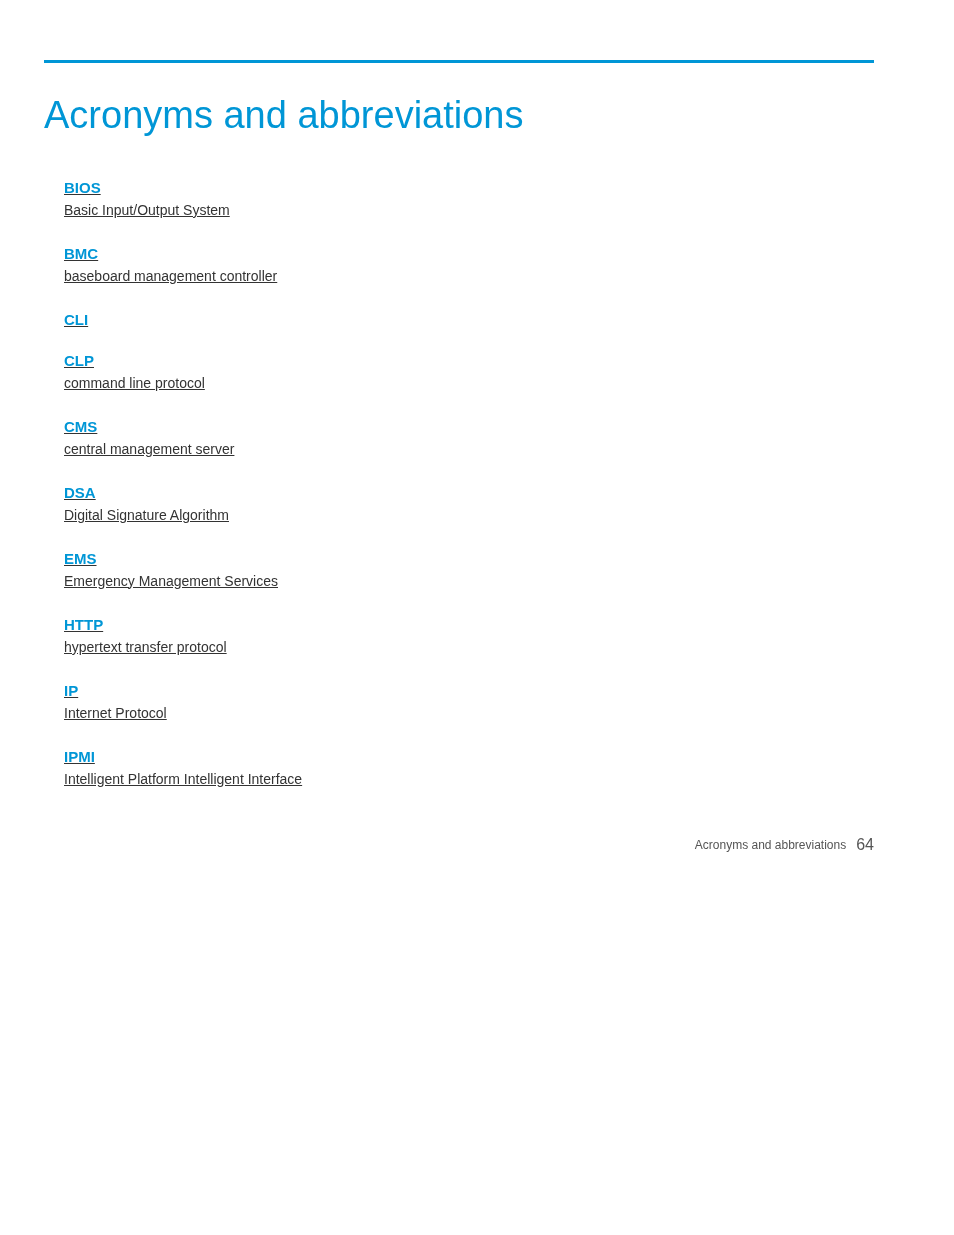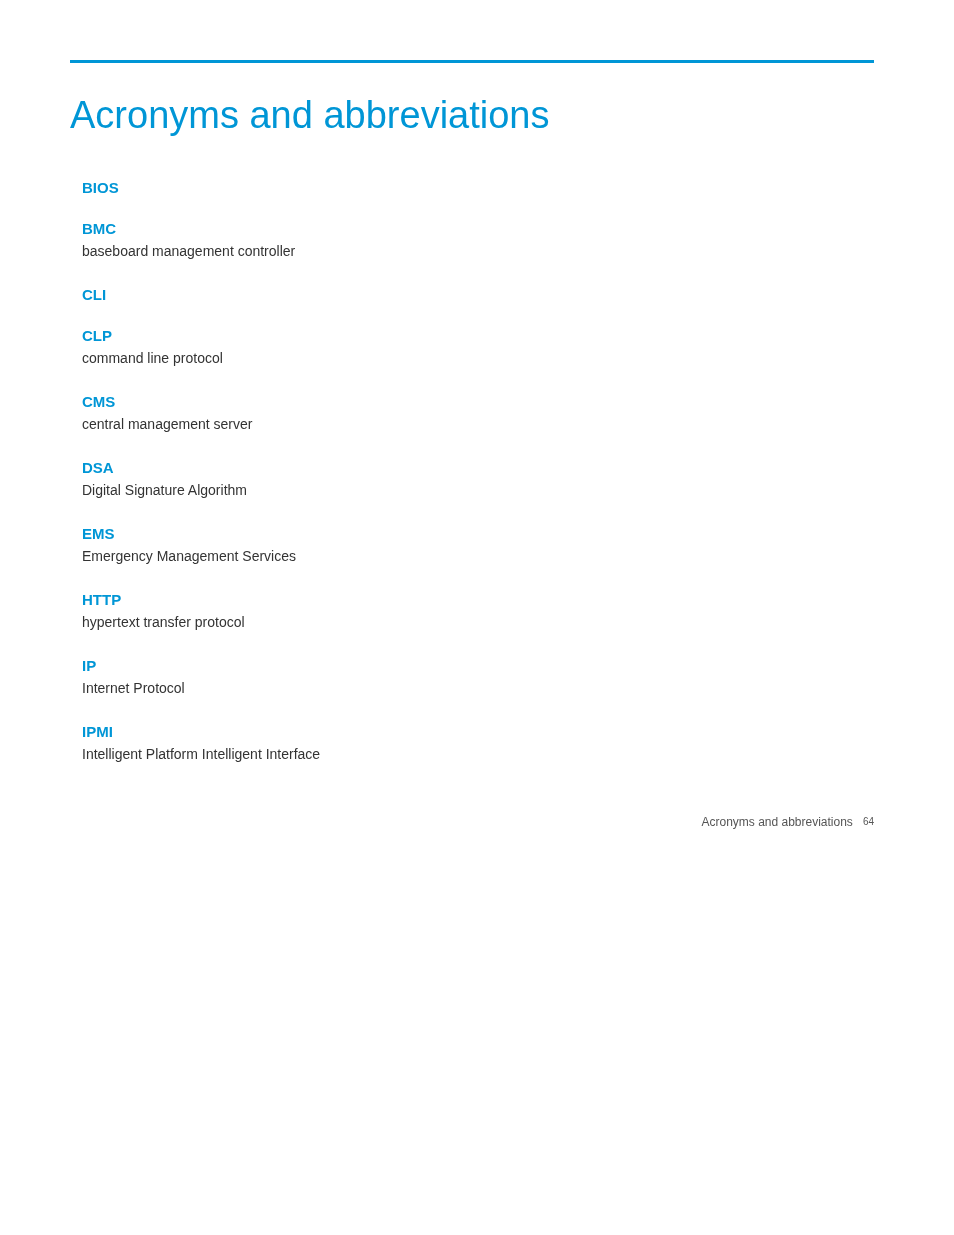--- a/index.html
+++ b/index.html
@@ -11,39 +11,40 @@
     body {
       background: #ffffff;
       font-family: Arial, Helvetica, sans-serif;
       color: #333333;
       width: 954px;
       min-height: 1235px;
       position: relative;
     }
 
     .page-container {
-      padding: 60px 80px 80px 70px;
+      padding: 60px 80px 80px 44px;
       position: relative;
     }
 
     .top-border {
       border-top: 3px solid #0096d6;
       margin-bottom: 30px;
     }
 
     .page-title {
       font-size: 38px;
       font-weight: 300;
       color: #0096d6;
       margin-bottom: 40px;
       line-height: 1.2;
     }
 
     .acronym-list {
-      margin-left: 12px;
+      margin-left: 20px;
+      text-decoration: underline;
     }
 
     .acronym-item {
       margin-bottom: 24px;
     }
 
     .acronym-term {
       font-size: 15px;
       font-weight: 600;
       color: #0096d6;
@@ -66,35 +67,36 @@
       align-items: center;
       gap: 10px;
     }
 
     .footer-text {
       font-size: 12px;
       color: #555555;
     }
 
     .footer-page-num {
-      font-size: 10px;
+      font-size: 16px;
       color: #555555;
     }
   </style>
 </head>
 <body>
 
 <div class="page-container">
   <div class="top-border"></div>
 
   <h1 class="page-title">Acronyms and abbreviations</h1>
 
   <div class="acronym-list" id="acronym-list-container">
   <div class="acronym-item">
         <div class="acronym-term">BIOS</div>
+        <div class="acronym-definition">Basic Input/Output System</div>
       </div>
       <div class="acronym-item">
         <div class="acronym-term">BMC</div>
         <div class="acronym-definition">baseboard management controller</div>
       </div>
       <div class="acronym-item">
         <div class="acronym-term">CLI</div>
       </div>
       <div class="acronym-item">
         <div class="acronym-term">CLP</div>

